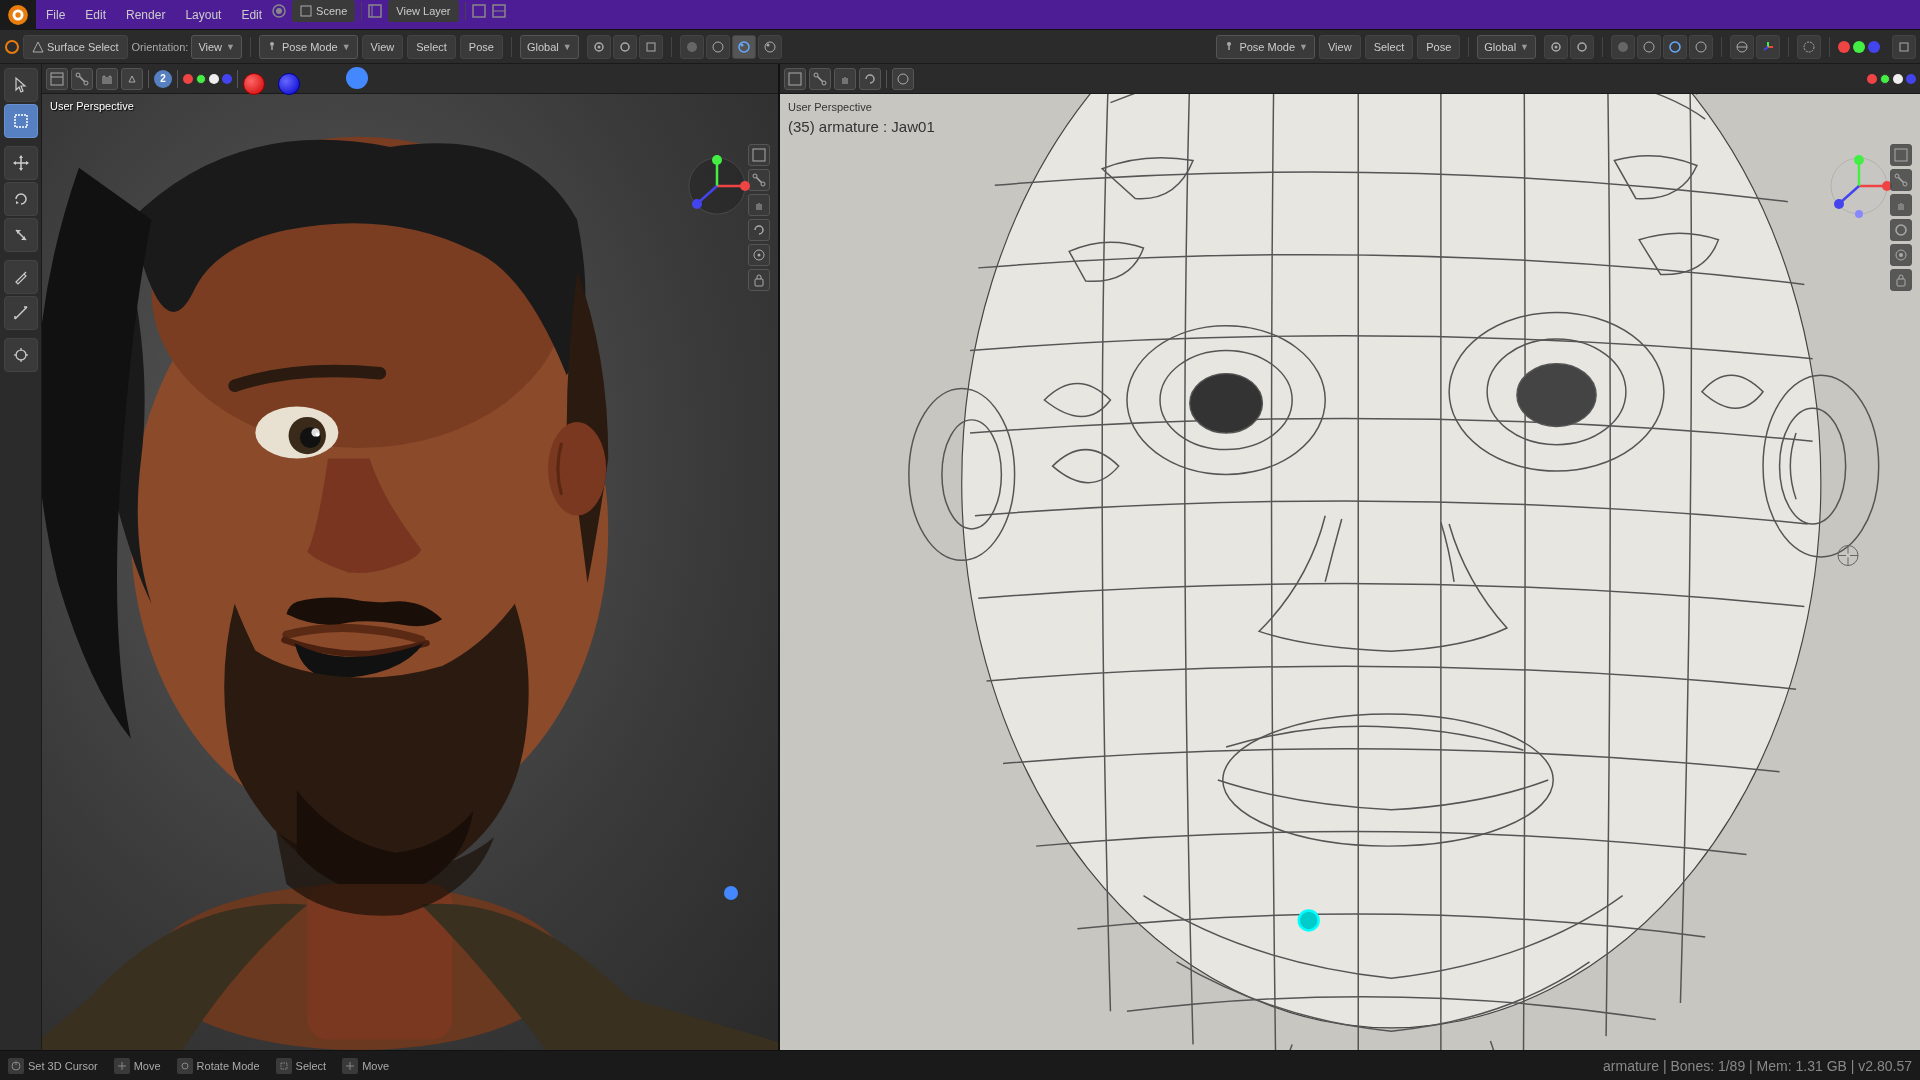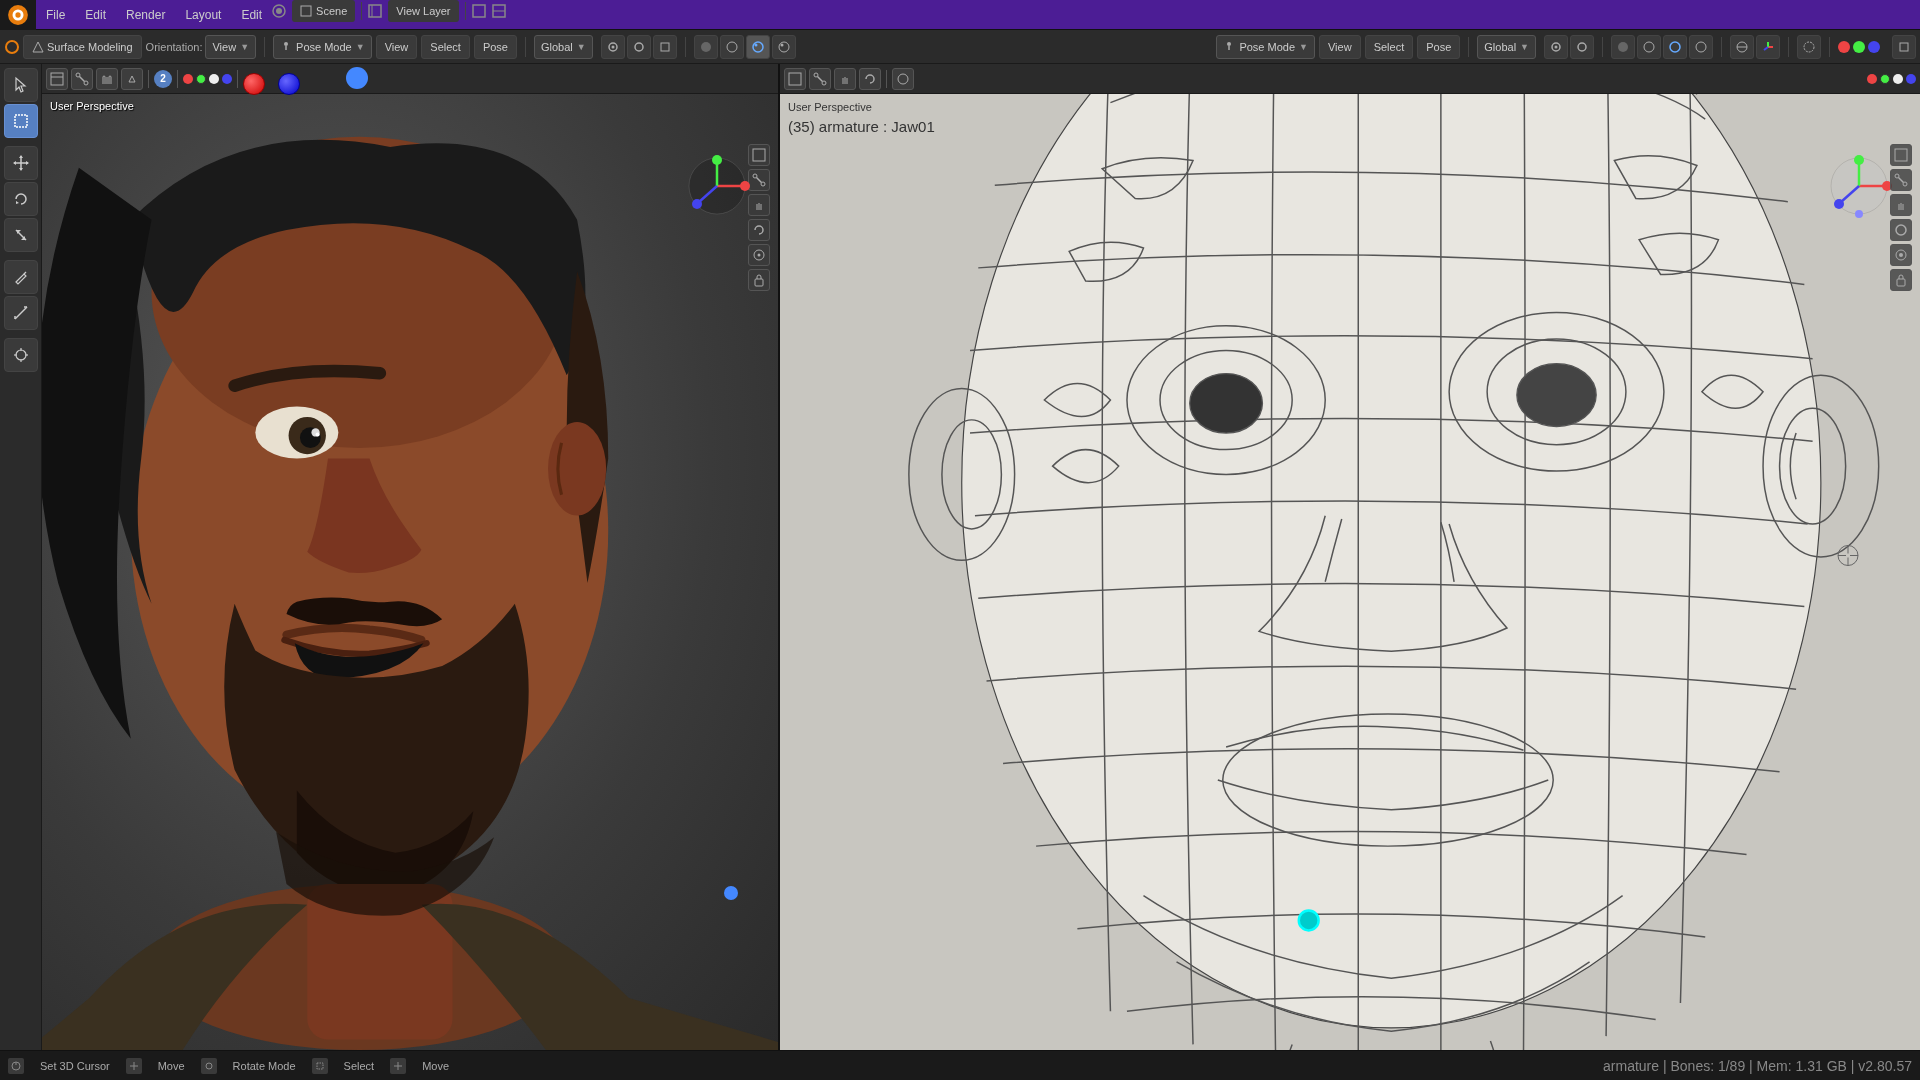--- a/index.html
+++ b/index.html
@@ -305,21 +305,21 @@
       padding: 0 8px;
       gap: 16px;
       border-top: 1px solid #111;
       position: absolute;
       bottom: 0;
     }
 
     .status-item {
       display: flex;
       align-items: center;
-      gap: 16px;
+      gap: 4px;
       color: #aaa;
       font-size: 11px;
     }
 
     .status-icon {
       width: 16px;
       height: 16px;
       background: #3a3a3a;
       border-radius: 2px;
       display: flex;
@@ -441,21 +441,21 @@
 
 <div id="toolbar-2">
   <div style="display:flex;align-items:center;gap:3px;">
     <svg width="16" height="16" viewBox="0 0 16 16">
         <circle cx="8" cy="8" r="6" fill="none" stroke="#e87d0d" stroke-width="2"></circle>
       </svg>
     <div class="tb2-btn">
       <svg width="12" height="12" viewBox="0 0 12 12">
           <path d="M6,1 L11,11 L1,11 Z" fill="none" stroke="#aaa" stroke-width="1"></path>
         </svg>
-      <span>Surface Modeling</span>
+      <span>Surface Select</span>
     </div>
   </div>
   <div style="display:flex;align-items:center;gap:3px;">
     <span style="color:#aaa;font-size:11px;">Orientation:</span>
     <div class="tb2-dropdown">
       <span>View</span>
       <span class="dropdown-arrow">▼</span>
     </div>
   </div>
   <div class="tb2-separator"></div>

